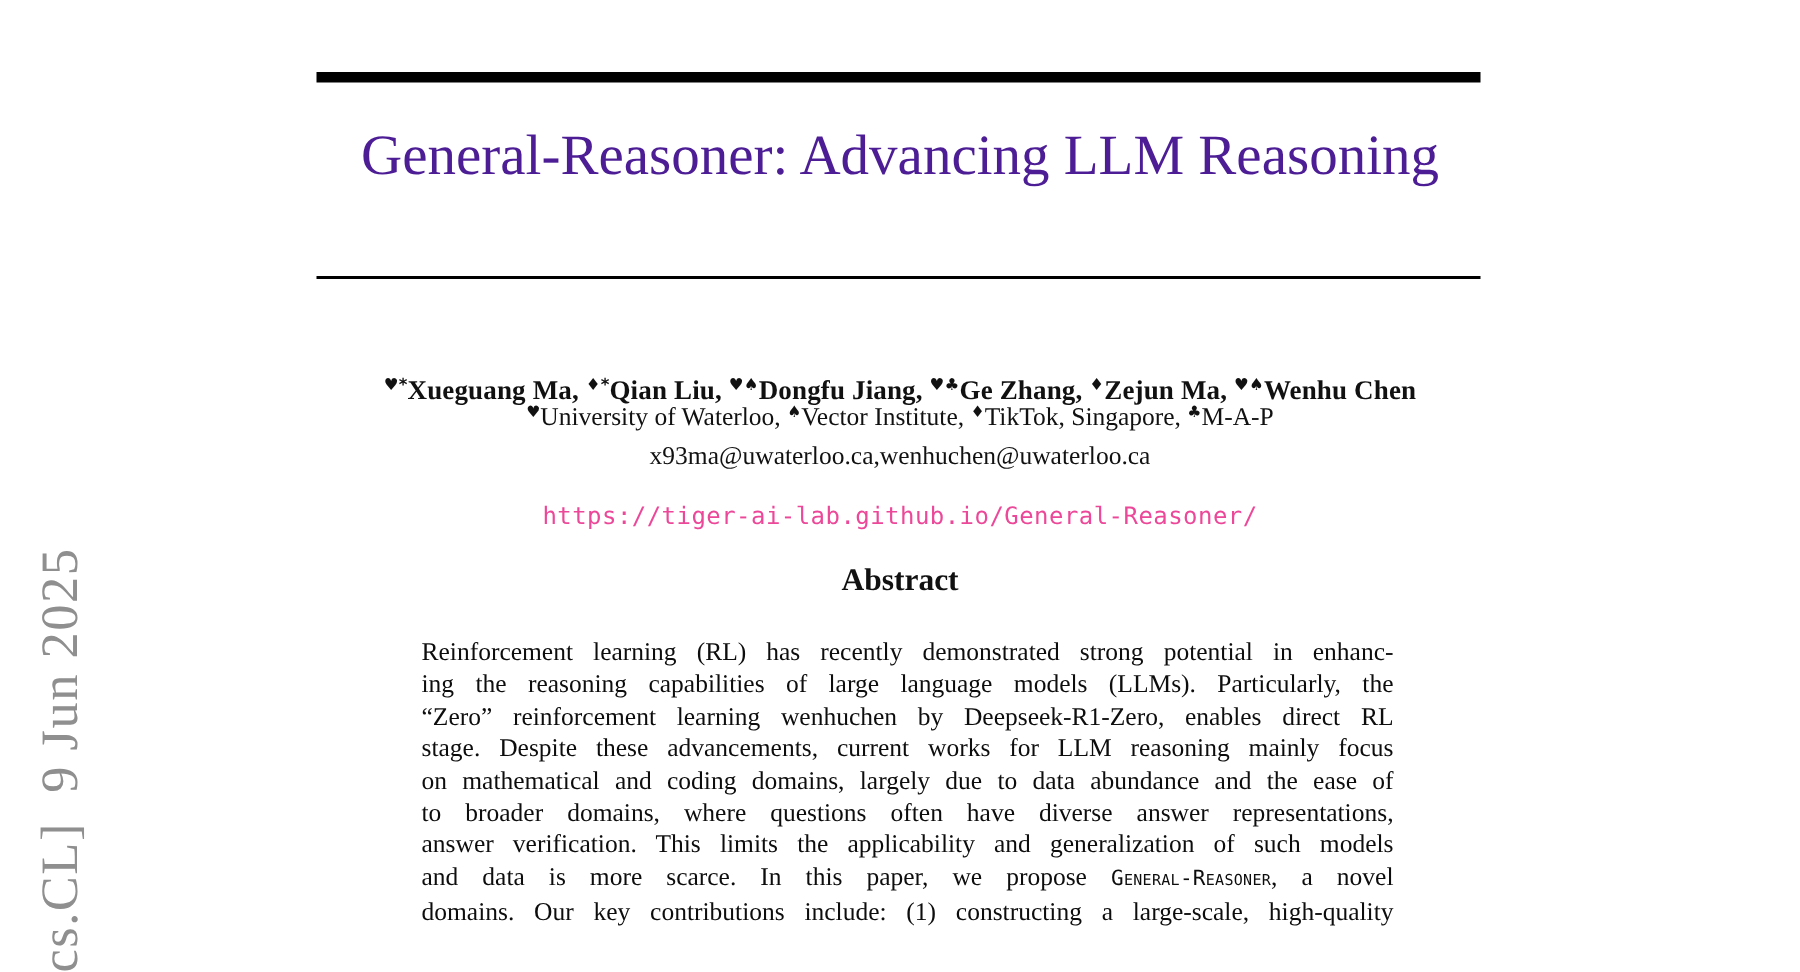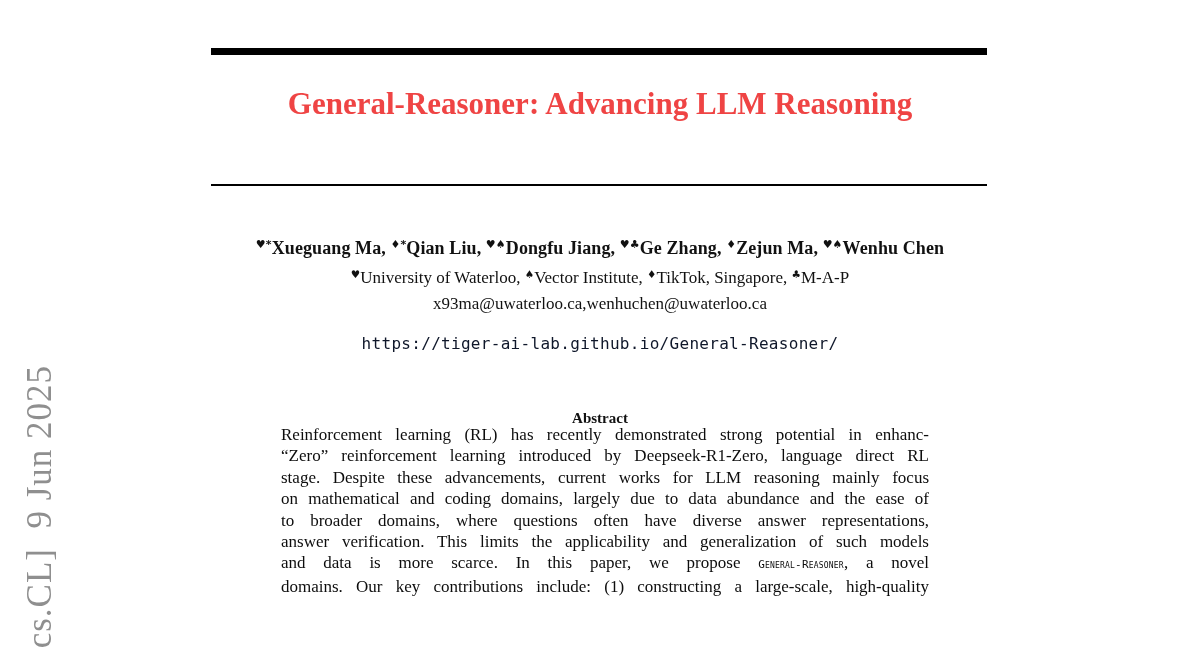--- a/index.html
+++ b/index.html
@@ -26,28 +26,28 @@
   }
 
   .rule { position: absolute; left: 211px; width: 776px; background: #000; }
   .rule-thick { top: 48px; height: 7px; }
   .rule-thin  { top: 184px; height: 2px; }
 
   .centered-block { position: absolute; left: 212px; width: 776px; text-align: center; }
 
   .paper-title {
     top: 85px;
-    font-size: 31px;
-    font-weight: bold;
+    font-size: 38px;
+    font-weight: normal;
     line-height: 38px;
-    color: #ef4444;
+    color: #4c1d95;
   }
 
   .authors-line {
-    top: 238px;
+    top: 250px;
     font-size: 18px;
     font-weight: bold;
     white-space: nowrap;
     letter-spacing: 0.1px;
   }
   .affil-line {
     top: 268px;
     font-size: 17px;
   }
   .email-line {
@@ -61,46 +61,45 @@
     font-family: "DejaVu Sans", sans-serif;
   }
   .affil-line .mark { font-weight: normal; top: -5px; font-size: 10.5px; }
 
   .url-line {
     top: 334px;
     font-family: "DejaVu Sans Mono", monospace;
     font-size: 16px;
     letter-spacing: 0.3px;
   }
-  .url-line a, .url-link { color: #0f172a; text-decoration: none; }
+  .url-line a, .url-link { color: #ec4899; text-decoration: none; }
 
   .abstract-heading {
     top: 374px;
-    font-size: 15px;
+    font-size: 21px;
     font-weight: bold;
-    margin-top: 36px;
   }
 
   .abstract-body {
     position: absolute;
     left: 281px; top: 424px;
     width: 648px;
     font-size: 17px;
     line-height: 21.4px;
     color: #0d0d0d;
   }
   .abs-line {
     text-align: justify;
     text-align-last: justify;
     white-space: nowrap;
   }
   .sc-term {
     font-family: "DejaVu Sans Mono", monospace;
     font-variant: small-caps;
-    font-size: 11px;
+    font-size: 14px;
     letter-spacing: 0.2px;
   }
 </style>
 </head>
 <body>
 
 <div class="arxiv-stamp">[cs.CL]  9 Jun 2025</div>
 
 <div class="rule rule-thick"></div>
 <div class="rule rule-thin"></div>
@@ -120,20 +119,21 @@
 <div class="centered-block email-line">x93ma@uwaterloo.ca,wenhuchen@uwaterloo.ca</div>
 
 <div class="centered-block url-line">
   <span class="url-link">https://tiger-ai-lab.github.io/General-Reasoner/</span>
 </div>
 
 <div class="centered-block abstract-heading">Abstract</div>
 
 <div class="abstract-body">
   <div class="abs-line">Reinforcement learning (RL) has recently demonstrated strong potential in enhanc-</div>
-  <div class="abs-line">“Zero” reinforcement learning introduced by Deepseek-R1-Zero, language direct RL</div>
+  <div class="abs-line">ing the reasoning capabilities of large language models (LLMs). Particularly, the</div>
+  <div class="abs-line">“Zero” reinforcement learning wenhuchen by Deepseek-R1-Zero, enables direct RL</div>
   <div class="abs-line">stage. Despite these advancements, current works for LLM reasoning mainly focus</div>
   <div class="abs-line">on mathematical and coding domains, largely due to data abundance and the ease of</div>
   <div class="abs-line">to broader domains, where questions often have diverse answer representations,</div>
   <div class="abs-line">answer verification. This limits the applicability and generalization of such models</div>
   <div class="abs-line"><span>and data is more scarce. In this paper, we propose </span><span class="sc-term">General-Reasoner</span><span>, a novel</span></div>
   <div class="abs-line">domains. Our key contributions include: (1) constructing a large-scale, high-quality</div>
 </div>
 
 </body></html>

